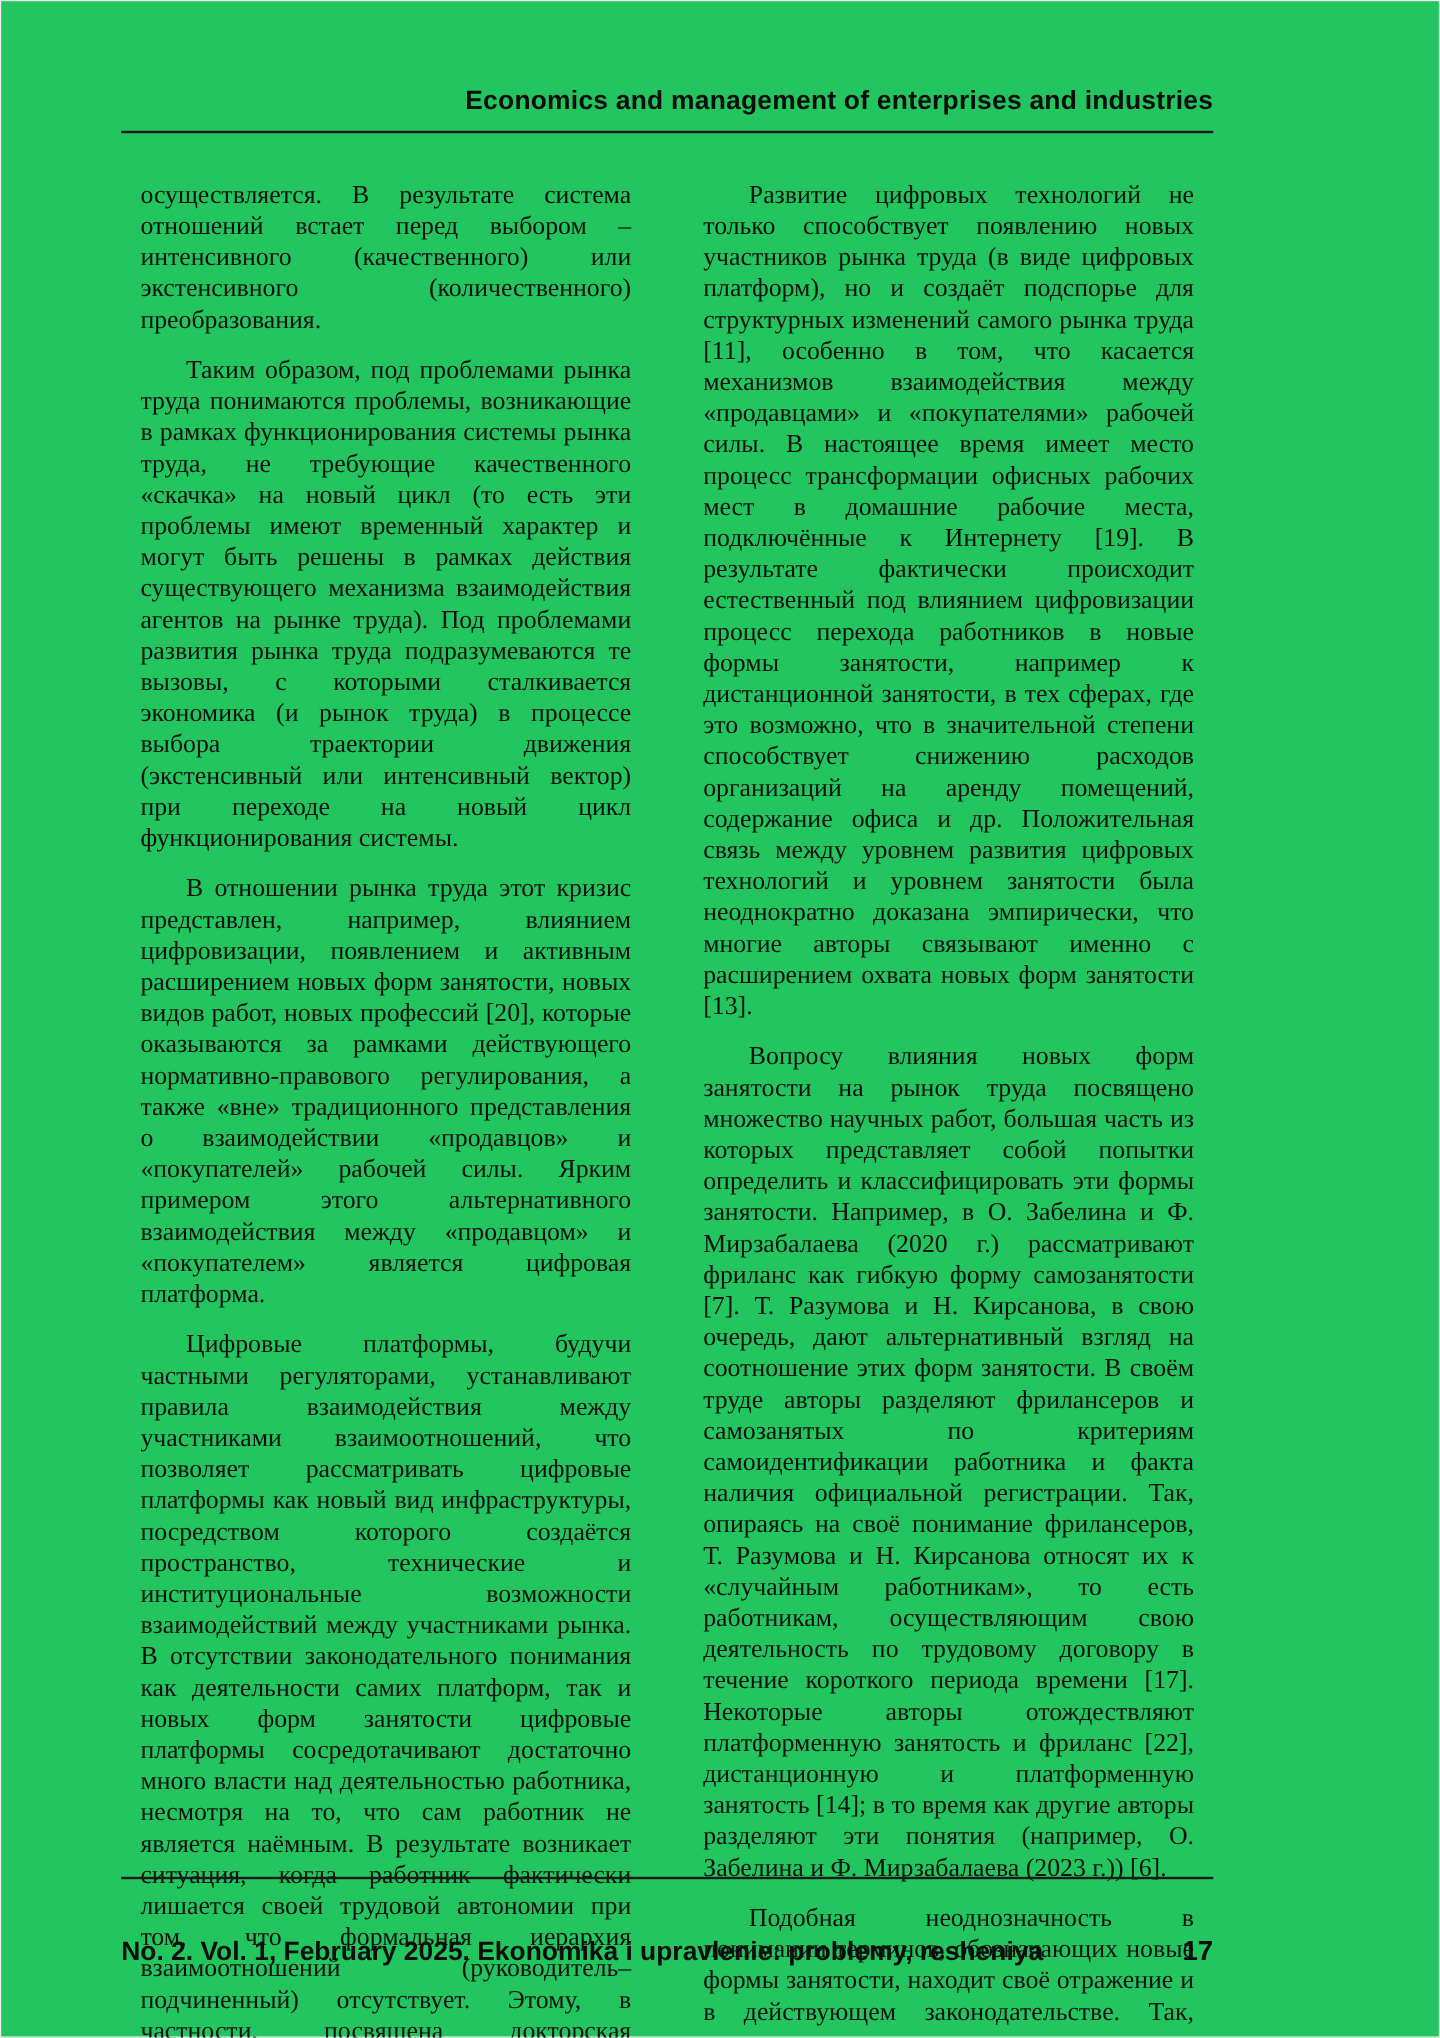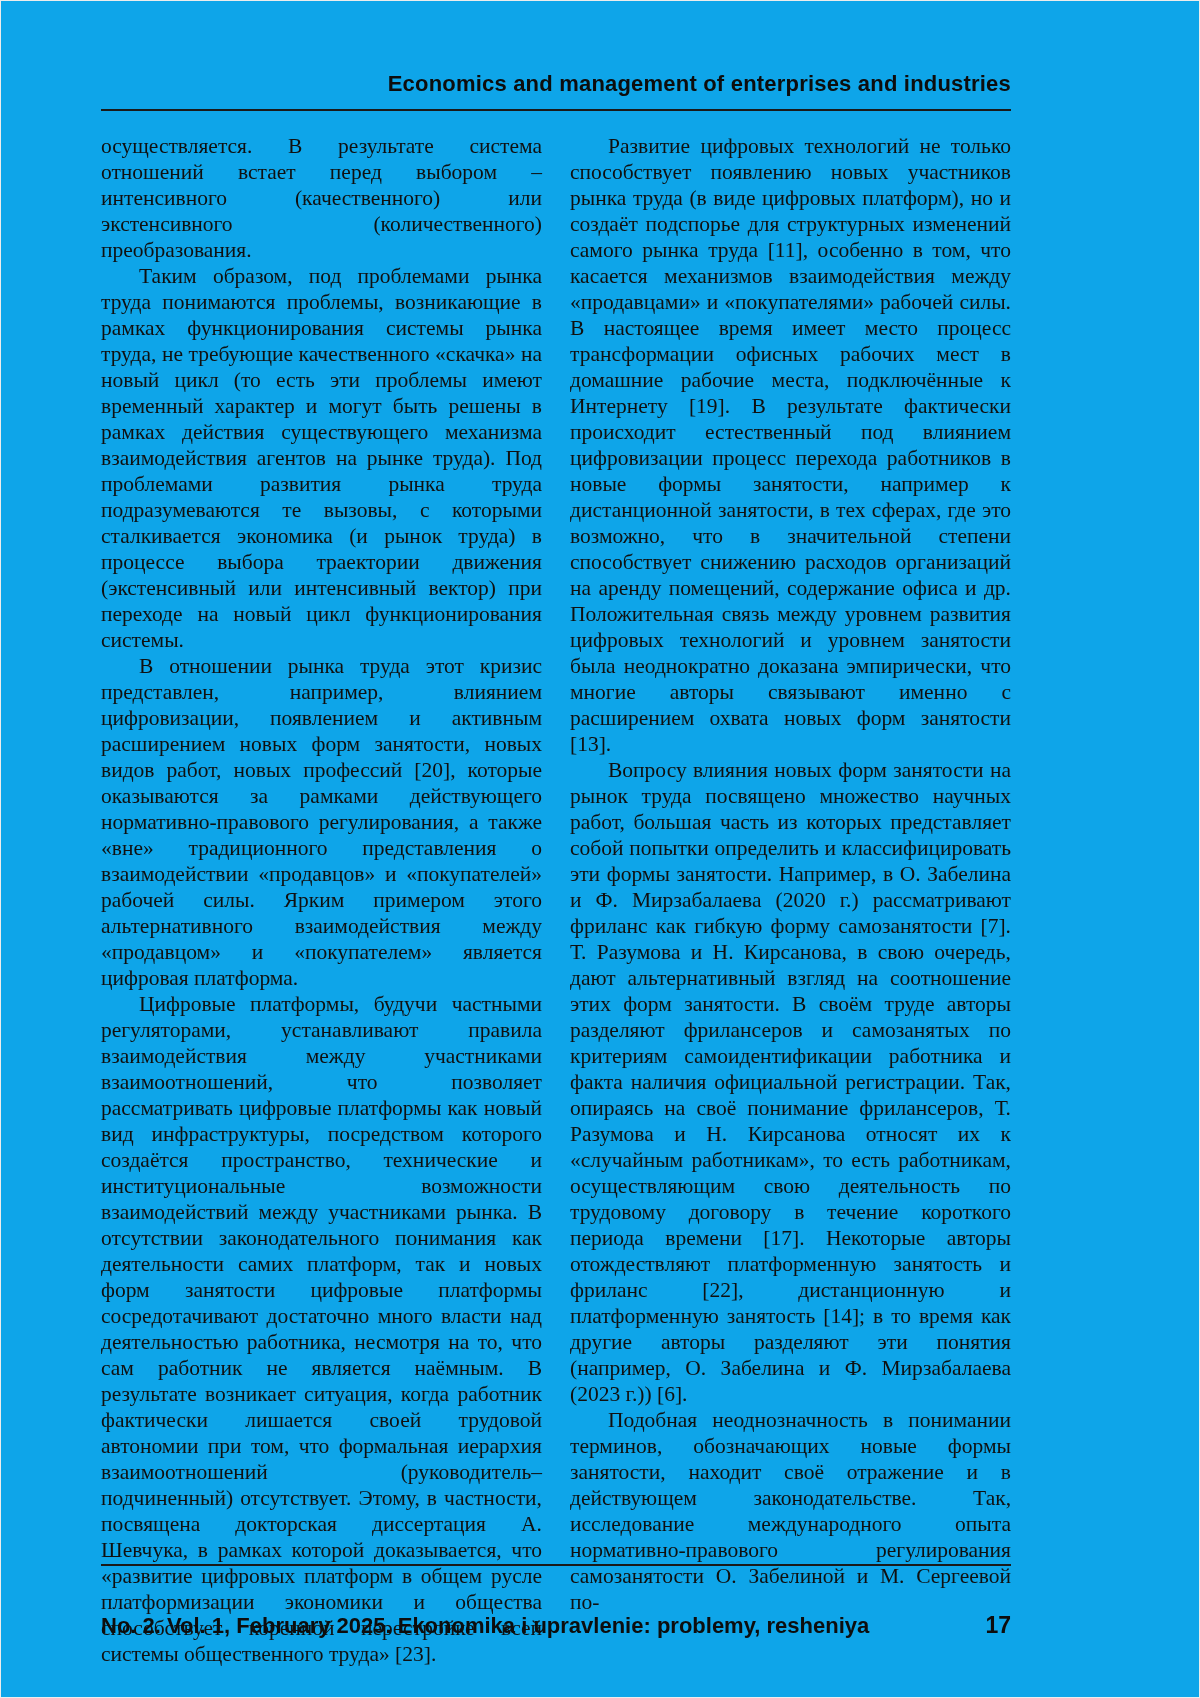--- a/index.html
+++ b/index.html
@@ -5,21 +5,21 @@
   html, body {
     margin: 0;
     padding: 0;
     background: #ffffff;
   }
   .page {
     position: relative;
     width: 1200px;
     height: 1698px;
     box-sizing: border-box;
-    background: #0ea5e9;
+    background: #22c55e;
     border: 1px solid #ececec;
     padding: 70px 188px 0 100px;
     color: #111111;
   }
   .running-head {
     font-family: "Liberation Sans", sans-serif;
     font-weight: bold;
     font-size: 22px;
     letter-spacing: 0.2px;
     text-align: right;
@@ -41,21 +41,21 @@
     flex: 1 1 0;
     font-family: "Liberation Serif", serif;
     font-size: 21.5px;
     line-height: 26px;
     text-align: justify;
     color: #101010;
     hyphens: auto;
     -webkit-hyphens: auto;
   }
   .col p {
-    margin: 0;
+    margin: 16px;
     text-indent: 38px;
   }
   .col p.no-indent {
     text-indent: 0;
   }
   .footer {
     position: absolute;
     left: 100px;
     right: 188px;
     bottom: 58px;

